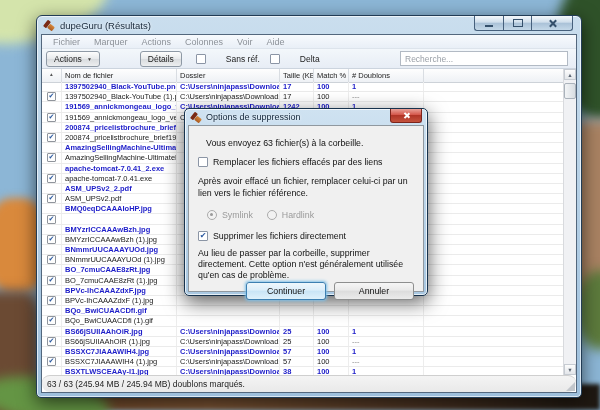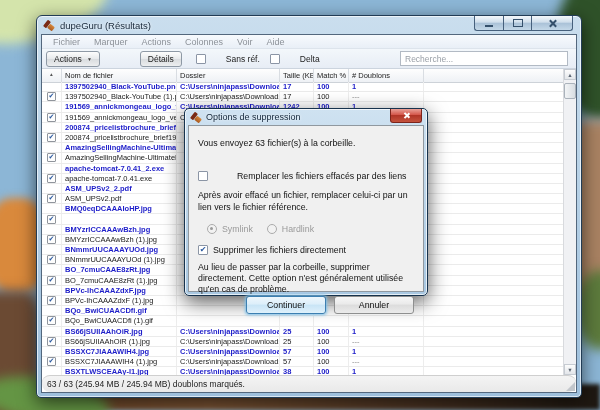--- a/index.html
+++ b/index.html
@@ -490,23 +490,23 @@
 
 <div class="dialog">
   <div class="dlg-titlebar">
     <span class="app-ico" style="width:10px;height:10px;"></span>
     <span class="dlg-title">Options de suppression</span>
     <div class="dlg-close">
       <span class="glyph-x"></span>
     </div>
   </div>
   <div class="dlg-body">
-    <div class="dlg-text" style="margin-top:6px;">Vous envoyez 63 fichier(s) à la corbeille.</div>
-
-    <div class="dlg-row" style="margin-top:22px;gap:24px;">
+    <div class="dlg-text" style="margin-top:6px;margin-left:8px;">Vous envoyez 63 fichier(s) à la corbeille.</div>
+
+    <div class="dlg-row" style="margin-top:8px;">
       <span class="cbx"></span>
       <span class="lab">Remplacer les fichiers effacés par des liens</span>
     </div>
     <div class="dlg-text" style="margin-top:9px;">Après avoir effacé un fichier, remplacer celui-ci par un lien vers le fichier référence.</div>
 
     <div class="dlg-row" style="margin-top:11px;margin-left:9px;">
       <span class="radio sel"></span>
       <span class="lab dis">Symlink</span>
       <span class="radio" style="margin-left:14px;"></span>
       <span class="lab dis">Hardlink</span>

